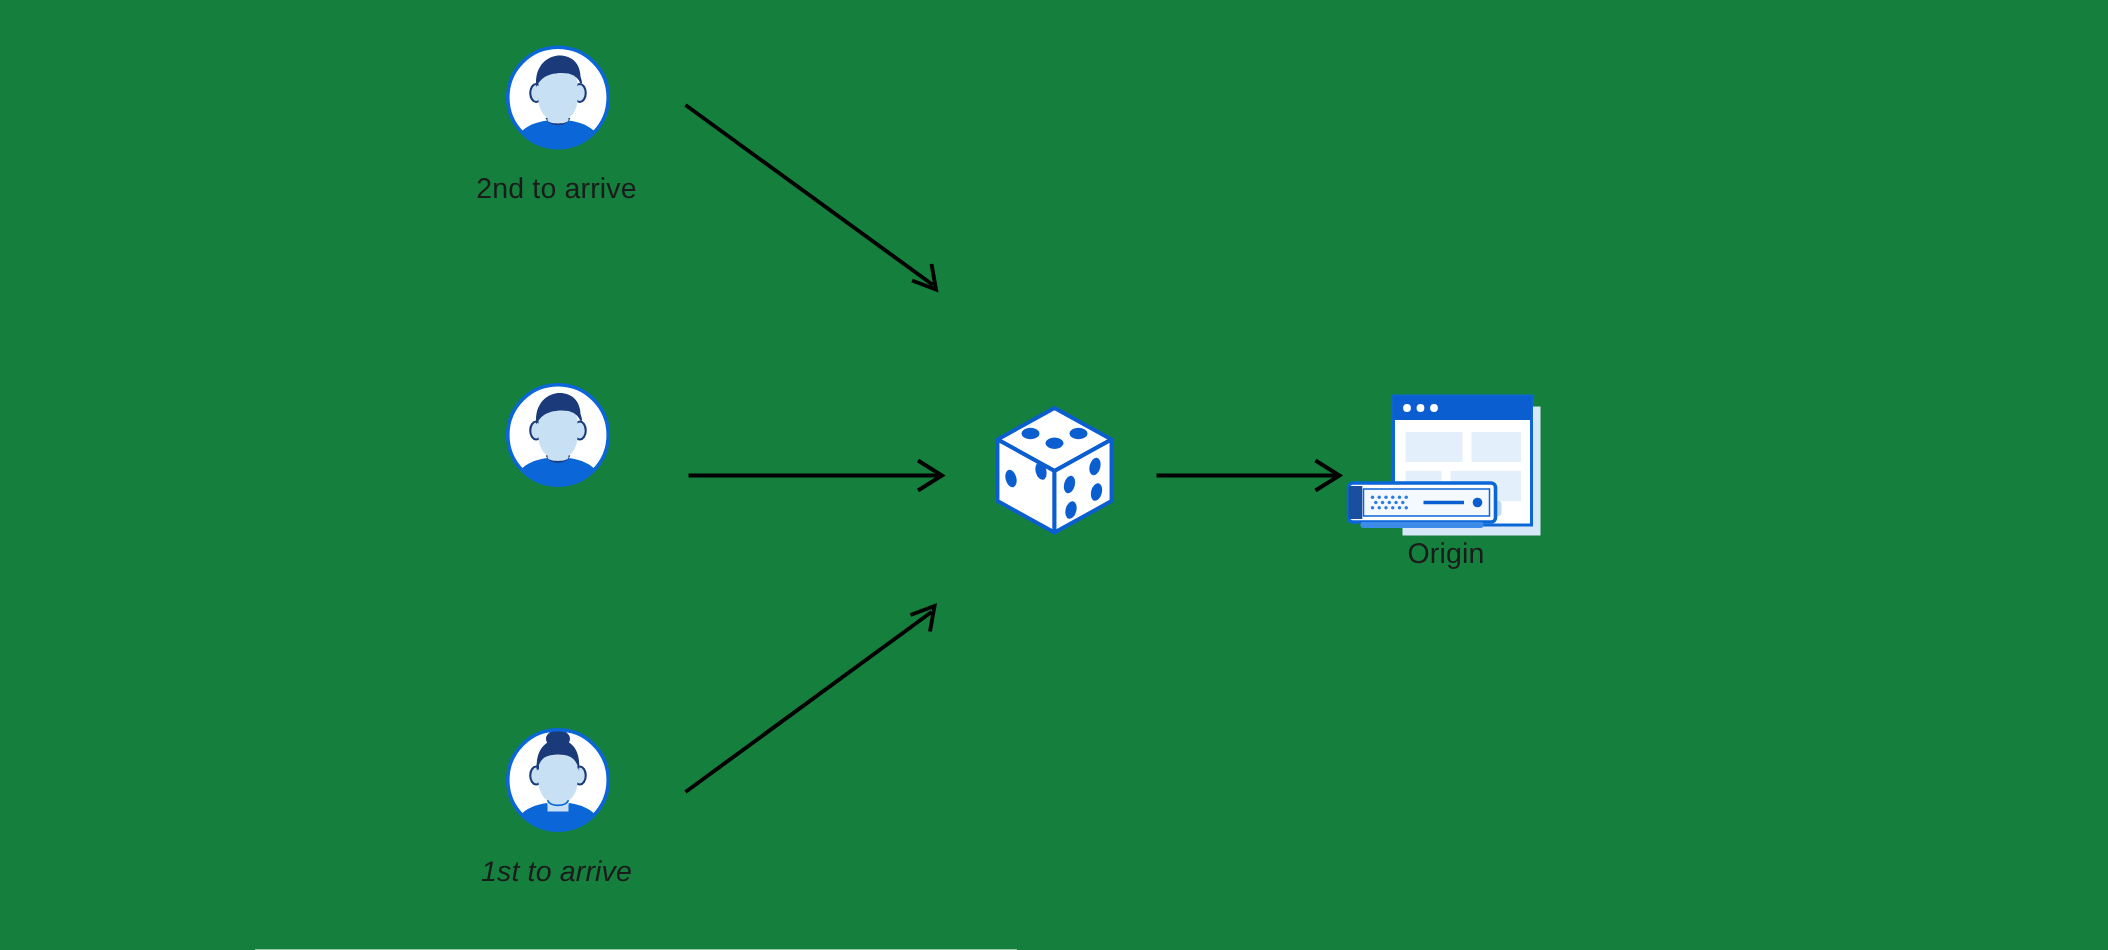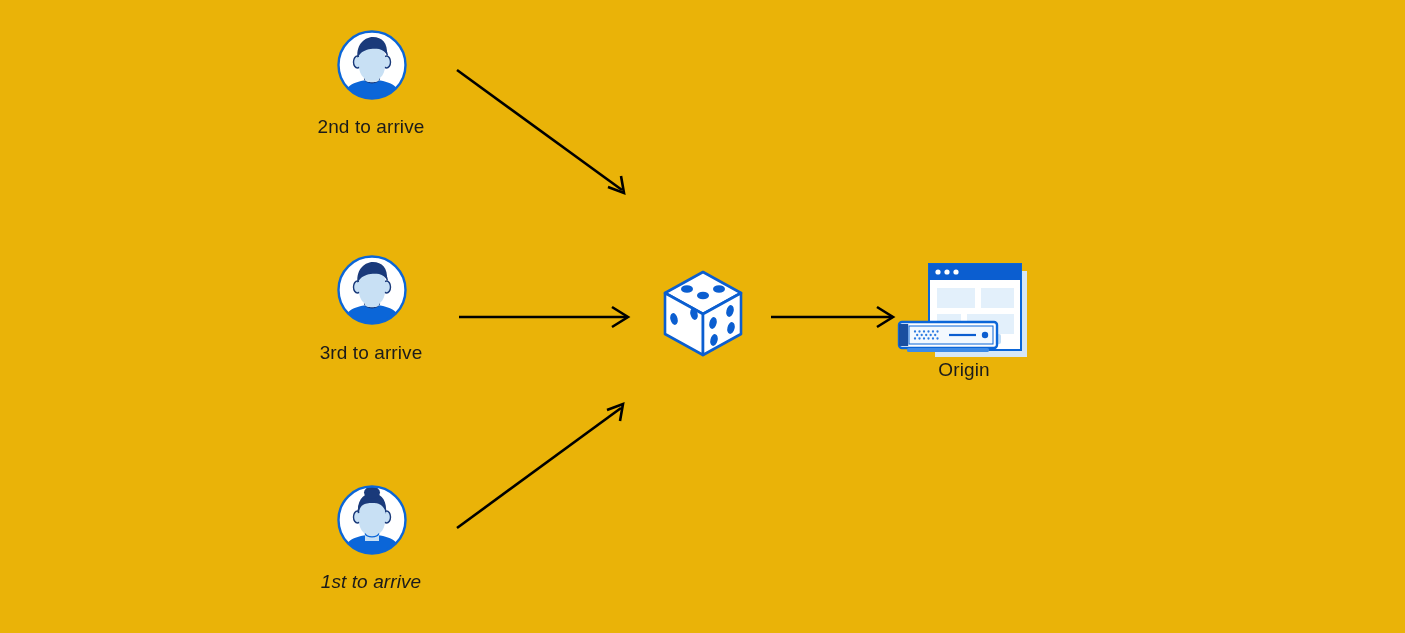--- a/index.html
+++ b/index.html
@@ -8,21 +8,21 @@
     background: #ffffff;
   }
   body {
     font-family: "Liberation Sans", sans-serif;
     -webkit-font-smoothing: antialiased;
   }
   #canvas {
     position: relative;
     width: 1405px;
     height: 633px;
-    background: #eab308;
+    background: #15803d;
     overflow: hidden;
   }
   .icon-wrap {
     position: absolute;
   }
   .label {
     position: absolute;
     font-size: 19px;
     color: #1b1b1b;
     letter-spacing: 0.1px;
@@ -115,21 +115,20 @@
         <path d="M30 40 h14 v12 c0 3 -14 3 -14 0 z" fill="#C8E0F4"></path>
         <ellipse cx="22.5" cy="34" rx="4" ry="6" fill="#C8E0F4" stroke="#1A3A7A" stroke-width="1.4"></ellipse>
         <ellipse cx="51.5" cy="34" rx="4" ry="6" fill="#C8E0F4" stroke="#1A3A7A" stroke-width="1.4"></ellipse>
         <path d="M24 27 C24 16 50 16 50 27 L50 38 C50 48 43 53 37 53 C31 53 24 48 24 38 Z" fill="#C8E0F4"></path>
         <path d="M22.5 30 C21 15 31 9 38 9 C47 9 53 15 52 27 C50 24 48 22 44 21 C38 20 30 21 26 25 C24.5 26.5 23.5 28 22.5 30 Z" fill="#1A3A7A"></path>
         <path d="M45 20 C49 20 52 23 52.4 27.5" fill="none" stroke="#1A3A7A" stroke-width="1.4"></path>
       </g>
       <circle cx="37" cy="37" r="33.5" fill="none" stroke="#0B66D8" stroke-width="2.4"></circle>
     </svg>
   </div>
-  <div class="label" style="left:271px; top:343px; width:200px;">3rd to arrive</div>
 
   <div class="icon-wrap" style="left:335px; top:483px; width:74px; height:74px;">
     <svg viewBox="0 0 74 74" width="74" height="74">
       <defs>
         <clipPath id="av-clip-3">
             <circle cx="37" cy="37" r="33.5"></circle>
           </clipPath>
       </defs>
       <g clip-path="url(#av-clip-3)">
         <rect x="0" y="0" width="74" height="74" fill="#ffffff"></rect>

